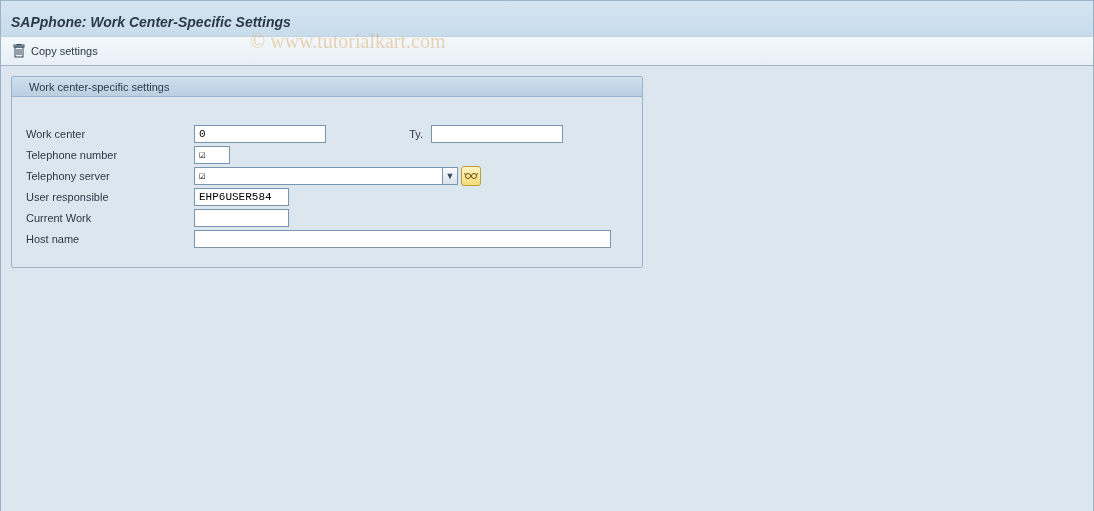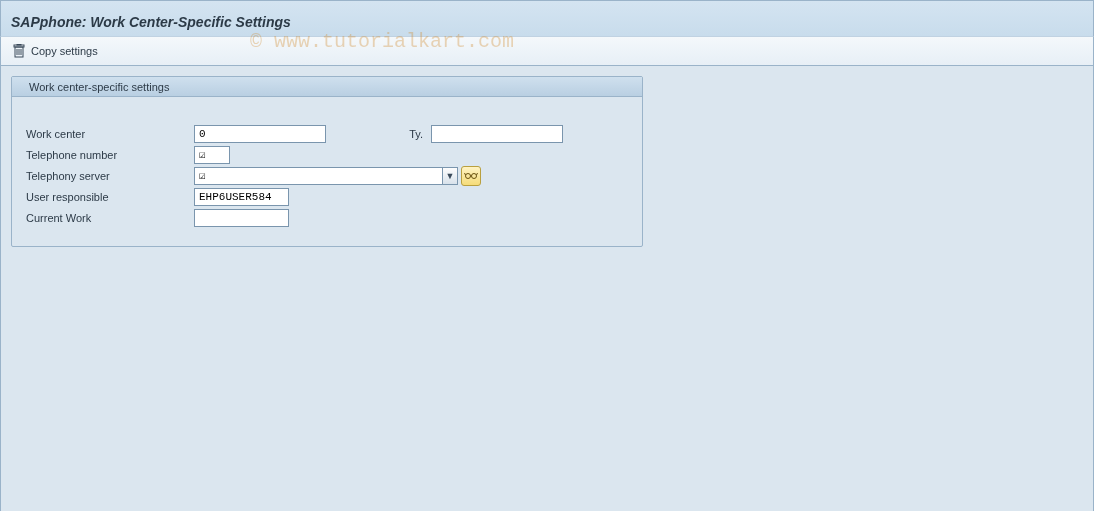--- a/index.html
+++ b/index.html
@@ -17,21 +17,21 @@
       position: relative;
     }
     .watermark {
       position: absolute;
       top: 30px;
       left: 250px;
       font-size: 20px;
       color: rgba(210, 140, 50, 0.35);
       pointer-events: none;
       z-index: 100;
-      font-family: Liberation Mono, monospace;
+      font-family: Liberation Serif, serif;
     }
     .title-bar {
       background: linear-gradient(to bottom, #d4e4f1 0%, #c8dcec 100%);
       border: 1px solid #9ab3c9;
       border-bottom: none;
       padding: 12px 10px;
       font-size: 14px;
       font-style: italic;
       font-weight: bold;
       color: #2c3a47;
@@ -231,16 +231,20 @@
       <div class="row">
         <span class="label">User responsible</span>
         <input type="text" class="sap-input readonly w-user" readonly="" value="EHP6USER584" style="">
       </div>
 
       <div class="row">
         <span class="label">Current Work</span>
         <input type="text" class="sap-input readonly w-user" readonly="" value="" style="">
       </div>
 
+      <div class="row">
+        <span class="label">Host name</span>
+        <input type="text" class="sap-input readonly w-large" readonly="" value="" style="">
+      </div>
 
     </div>
   </div>
 </div>
 
 </body></html>

